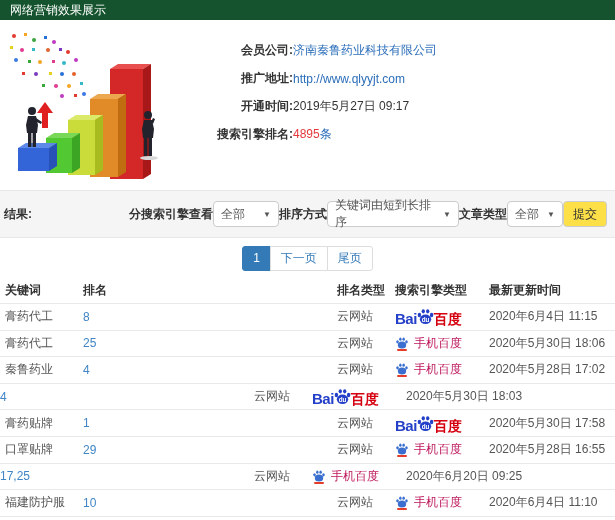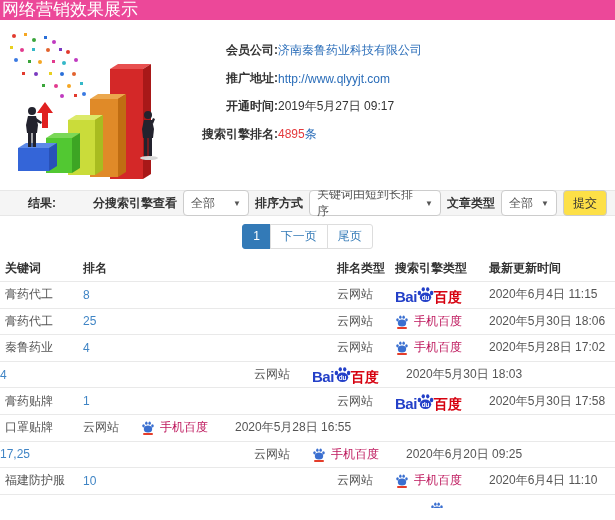--- a/index.html
+++ b/index.html
@@ -1,38 +1,38 @@
 <!DOCTYPE html>
 <html><head>
 <meta charset="utf-8">
 <style>
   * { margin:0; padding:0; box-sizing:border-box; }
   html,body { width:615px; height:520px; overflow:hidden; background:#fff;
     font-family:"Liberation Sans","DejaVu Sans",sans-serif; font-size:12px; color:#333; }
 
   
-  .topbar { height:20px; background:#ec4899; color:#fff; line-height:20px;
-    padding-left:2px; font-size:17px; }
+  .topbar { height:20px; background:#14532d; color:#fff; line-height:20px;
+    padding-left:10px; font-size:12px; }
 
   
   .top-section { position:relative; height:170px; background:#fff; }
   .clipart { position:absolute; left:4px; top:10px; width:168px; height:152px; }
-  .info-panel { position:absolute; left:160px; top:18px; }
+  .info-panel { position:absolute; left:175px; top:18px; }
   .info-row { display:flex; align-items:center; height:25px; margin-bottom:3px; }
   .info-label { width:118px; text-align:right; font-weight:bold; color:#333; }
   .info-value { color:#333; }
   .info-value.link { color:#2a6db9; cursor:pointer; }
   .num-red { color:#e4393c; }
   .unit-blue { color:#2a6db9; }
 
   
-  .filter-bar { height:26px; background:#f5f5f5; border-top:1px solid #e7e7e7;
-    border-bottom:1px solid #e7e7e7; display:flex; align-items:center; padding:0 8px 0 28px; }
+  .filter-bar { height:48px; background:#f5f5f5; border-top:1px solid #e7e7e7;
+    border-bottom:1px solid #e7e7e7; display:flex; align-items:center; padding:0 8px 0 4px; }
   .filter-result { font-weight:bold; }
-  .filter-right { margin-left:auto; display:flex; align-items:center; gap:6px; }
+  .filter-right { margin-left:auto; display:flex; align-items:center; }
   .filter-label { font-weight:bold; white-space:nowrap; }
   .select-box { background:#fff; border:1px solid #ccc; border-radius:4px; height:26px;
     display:inline-flex; align-items:center; justify-content:space-between;
     padding:0 7px; color:#555; cursor:pointer; }
   .select-box .caret { font-size:8px; color:#555; margin-left:8px; }
   .sel-engine { width:66px; } .sel-sort { width:132px; } .sel-article { width:56px; }
   .btn-submit { background:#fde047; border:1px solid #ccc; border-radius:4px; height:26px;
     padding:0 9px; color:#333; cursor:pointer; font-size:12px;
     font-family:"Liberation Sans","DejaVu Sans",sans-serif; }
 
@@ -321,20 +321,21 @@
     <text x="12" y="18.5" text-anchor="middle" font-size="8" font-weight="bold" fill="#ffffff" font-family="Liberation Sans, sans-serif">du</text>
   </svg></span>
     <span class="bd-cn">百度</span>
   </span>
         </div>
     <div class="c-time">2020年5月30日 17:58</div>
   </div>
 
   <div class="trow">
     <div class="c-kw">口罩贴牌</div>
+    <div class="c-rank">29</div>
     <div class="c-type">云网站</div>
     <div class="c-engine">
           <span class="mb-logo">
     <span class="mb-paw-wrap">
               <svg width="14" height="14" viewBox="0 0 24 24">
     <ellipse cx="12" cy="15.5" rx="7.2" ry="6" fill="#3a6fd0"></ellipse>
     <ellipse cx="4.3" cy="10" rx="2.2" ry="2.8" fill="#3a6fd0"></ellipse>
     <ellipse cx="9.2" cy="5.4" rx="2.1" ry="2.7" fill="#3a6fd0"></ellipse>
     <ellipse cx="14.8" cy="5.4" rx="2.1" ry="2.7" fill="#3a6fd0"></ellipse>
     <ellipse cx="19.7" cy="10" rx="2.2" ry="2.8" fill="#3a6fd0"></ellipse>

